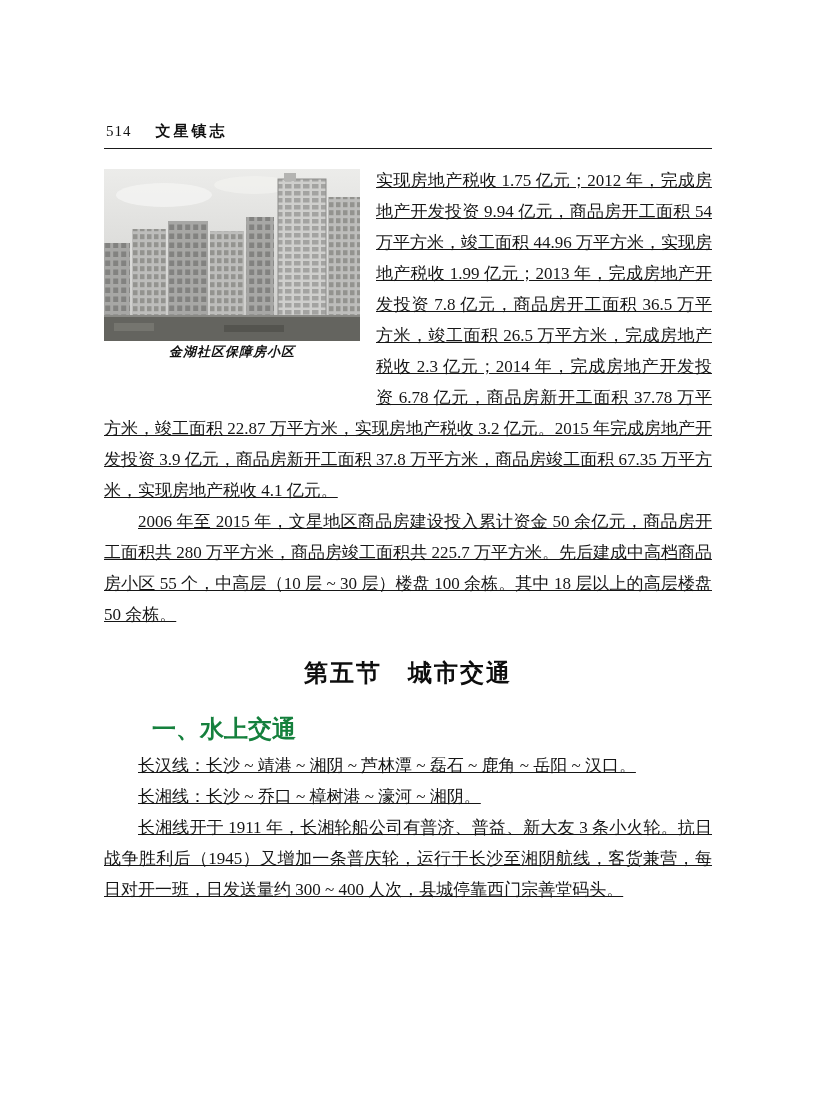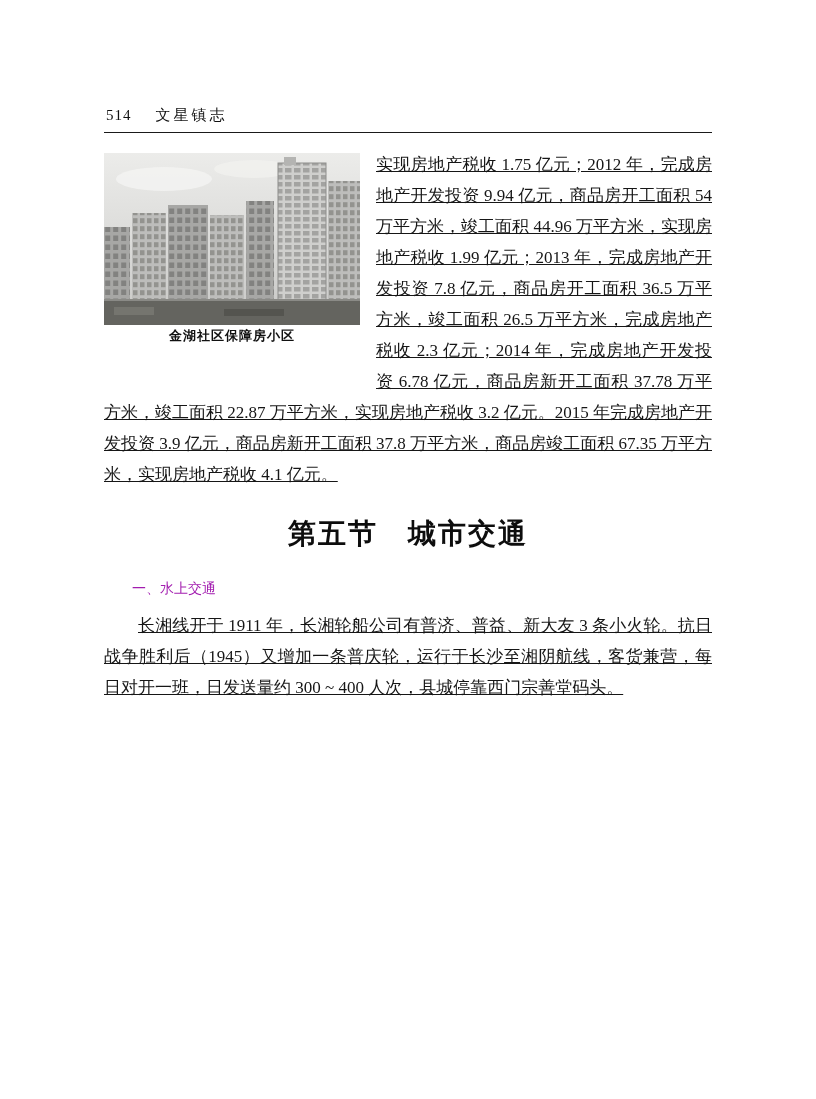--- a/index.html
+++ b/index.html
@@ -7,74 +7,76 @@
     width: 816px; height: 1099px;
     background: #ffffff;
     font-family: "Liberation Serif", "DejaVu Serif", serif;
     color: #161616;
   }
   .page {
     position: relative;
     width: 816px; height: 985px;
     overflow: hidden;
     background: #ffffff;
+    margin-top: 16px;
   }
   .content {
     position: absolute;
     left: 104px; top: 106px;
     width: 608px;
   }
   .running-head {
     display: flex; align-items: baseline;
     font-size: 15px; color: #111;
     padding: 0 0 7px 2px;
     border-bottom: 1.5px solid #1a1a1a;
   }
   .running-head .pagenum { letter-spacing: 1px; }
-  .running-head .booktitle { font-weight: normal; margin-left: 24px; letter-spacing: 3px; }
+  .running-head .booktitle { font-weight: bold; margin-left: 24px; letter-spacing: 3px; }
   .bodytext {
     margin-top: 16px;
     font-size: 17px;
     line-height: 31px;
     text-align: justify;
   }
   .bodytext p { margin: 0; text-decoration: underline; }
   .indent { text-indent: 2em; }
   figure.photo {
     float: left;
     width: 256px;
     margin: 4px 16px 30px 0;
     padding: 0;
+    font-style: italic;
   }
   .photo-img { display: block; width: 256px; height: 172px; background: #dcdcda; }
   figcaption {
     text-align: center;
     font-weight: bold;
     font-size: 13px;
     line-height: 22px;
     letter-spacing: 1px;
     color: #111;
   }
   h2.section-title {
     text-align: center;
-    font-size: 28px;
+    font-size: 24px;
     font-weight: bold;
     letter-spacing: 2px;
     margin: 28px 0 24px 0;
     font-family: "Liberation Serif", "DejaVu Serif", serif;
     color: #0d0d0d;
   }
   h3.subsection-title {
-    font-size: 14px;
-    font-weight: normal;
+    font-size: 24px;
+    font-weight: bold;
     margin: 0 0 6px 0;
     text-indent: 2em;
     line-height: 31px;
     font-family: "Liberation Sans", "DejaVu Sans", sans-serif;
-    color: #a21caf;
+    color: #15803d;
   }
 </style>
 </head>
 <body>
 
 <div class="page">
   <div class="content">
 
     <div class="running-head">
       <span class="pagenum">514</span>
@@ -118,21 +120,24 @@
           <rect x="224" y="28" width="32" height="124" fill="url(#winB)"></rect>
           <rect x="0" y="146" width="256" height="5" fill="#8a8a86"></rect>
           <rect x="0" y="148" width="256" height="24" fill="#64645f"></rect>
           <rect x="10" y="154" width="40" height="8" fill="#75756f"></rect>
           <rect x="120" y="156" width="60" height="7" fill="#54544f"></rect>
         </svg>
         <figcaption>金湖社区保障房小区</figcaption>
       </figure>
 
       <p>实现房地产税收 1.75 亿元；2012 年，完成房地产开发投资 9.94 亿元，商品房开工面积 54 万平方米，竣工面积 44.96 万平方米，实现房地产税收 1.99 亿元；2013 年，完成房地产开发投资 7.8 亿元，商品房开工面积 36.5 万平方米，竣工面积 26.5 万平方米，完成房地产税收 2.3 亿元；2014 年，完成房地产开发投资 6.78 亿元，商品房新开工面积 37.78 万平方米，竣工面积 22.87 万平方米，实现房地产税收 3.2 亿元。2015 年完成房地产开发投资 3.9 亿元，商品房新开工面积 37.8 万平方米，商品房竣工面积 67.35 万平方米，实现房地产税收 4.1 亿元。</p>
+      <p class="indent">2006 年至 2015 年，文星地区商品房建设投入累计资金 50 余亿元，商品房开工面积共 280 万平方米，商品房竣工面积共 225.7 万平方米。先后建成中高档商品房小区 55 个，中高层（10 层 ~ 30 层）楼盘 100 余栋。其中 18 层以上的高层楼盘 50 余栋。</p>
 
       <h2 class="section-title">第五节　城市交通</h2>
       <h3 class="subsection-title">一、水上交通</h3>
 
+      <p class="indent">长汉线：长沙 ~ 靖港 ~ 湘阴 ~ 芦林潭 ~ 磊石 ~ 鹿角 ~ 岳阳 ~ 汉口。</p>
+      <p class="indent">长湘线：长沙 ~ 乔口 ~ 樟树港 ~ 濠河 ~ 湘阴。</p>
       <p class="indent">长湘线开于 1911 年，长湘轮船公司有普济、普益、新大友 3 条小火轮。抗日战争胜利后（1945）又增加一条普庆轮，运行于长沙至湘阴航线，客货兼营，每日对开一班，日发送量约 300 ~ 400 人次，县城停靠西门宗善堂码头。</p>
 
     </div>
   </div>
 </div>
 
 </body></html>

